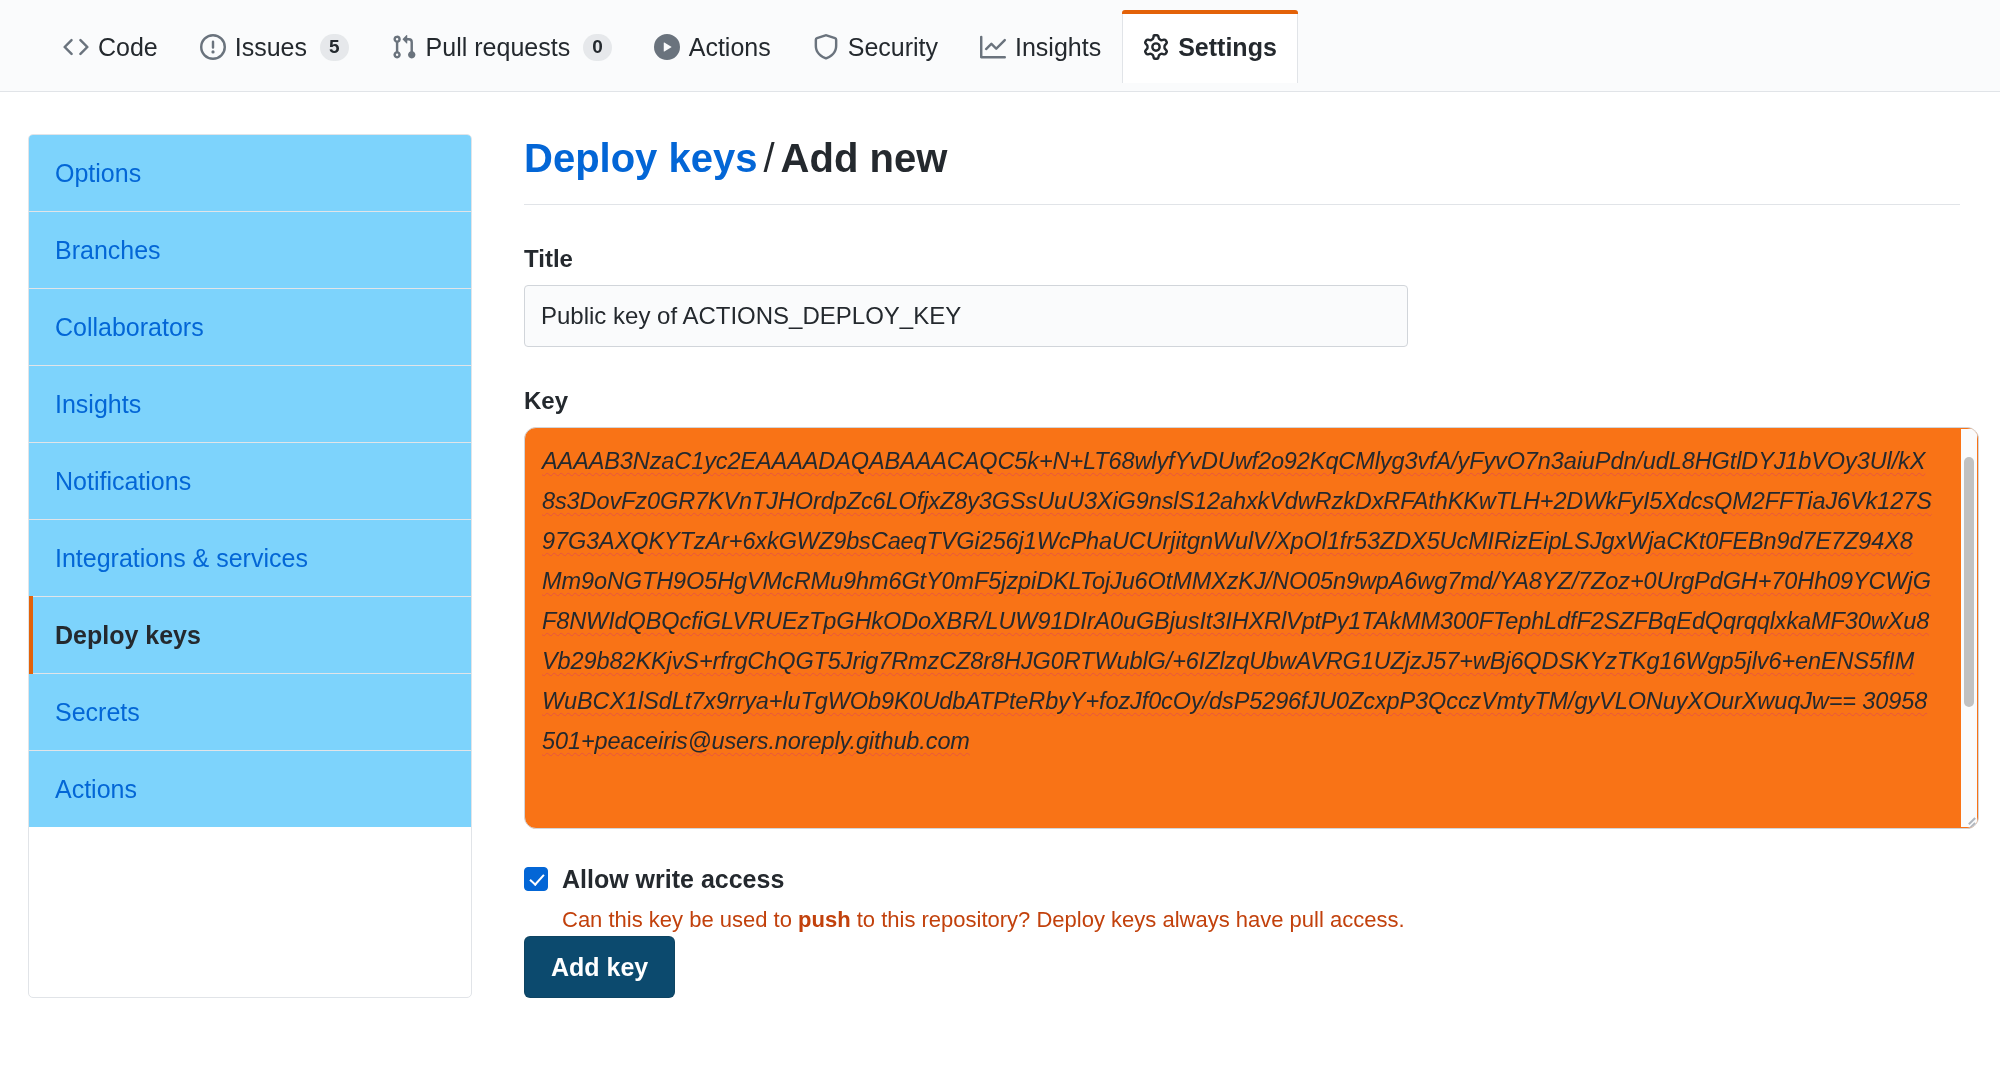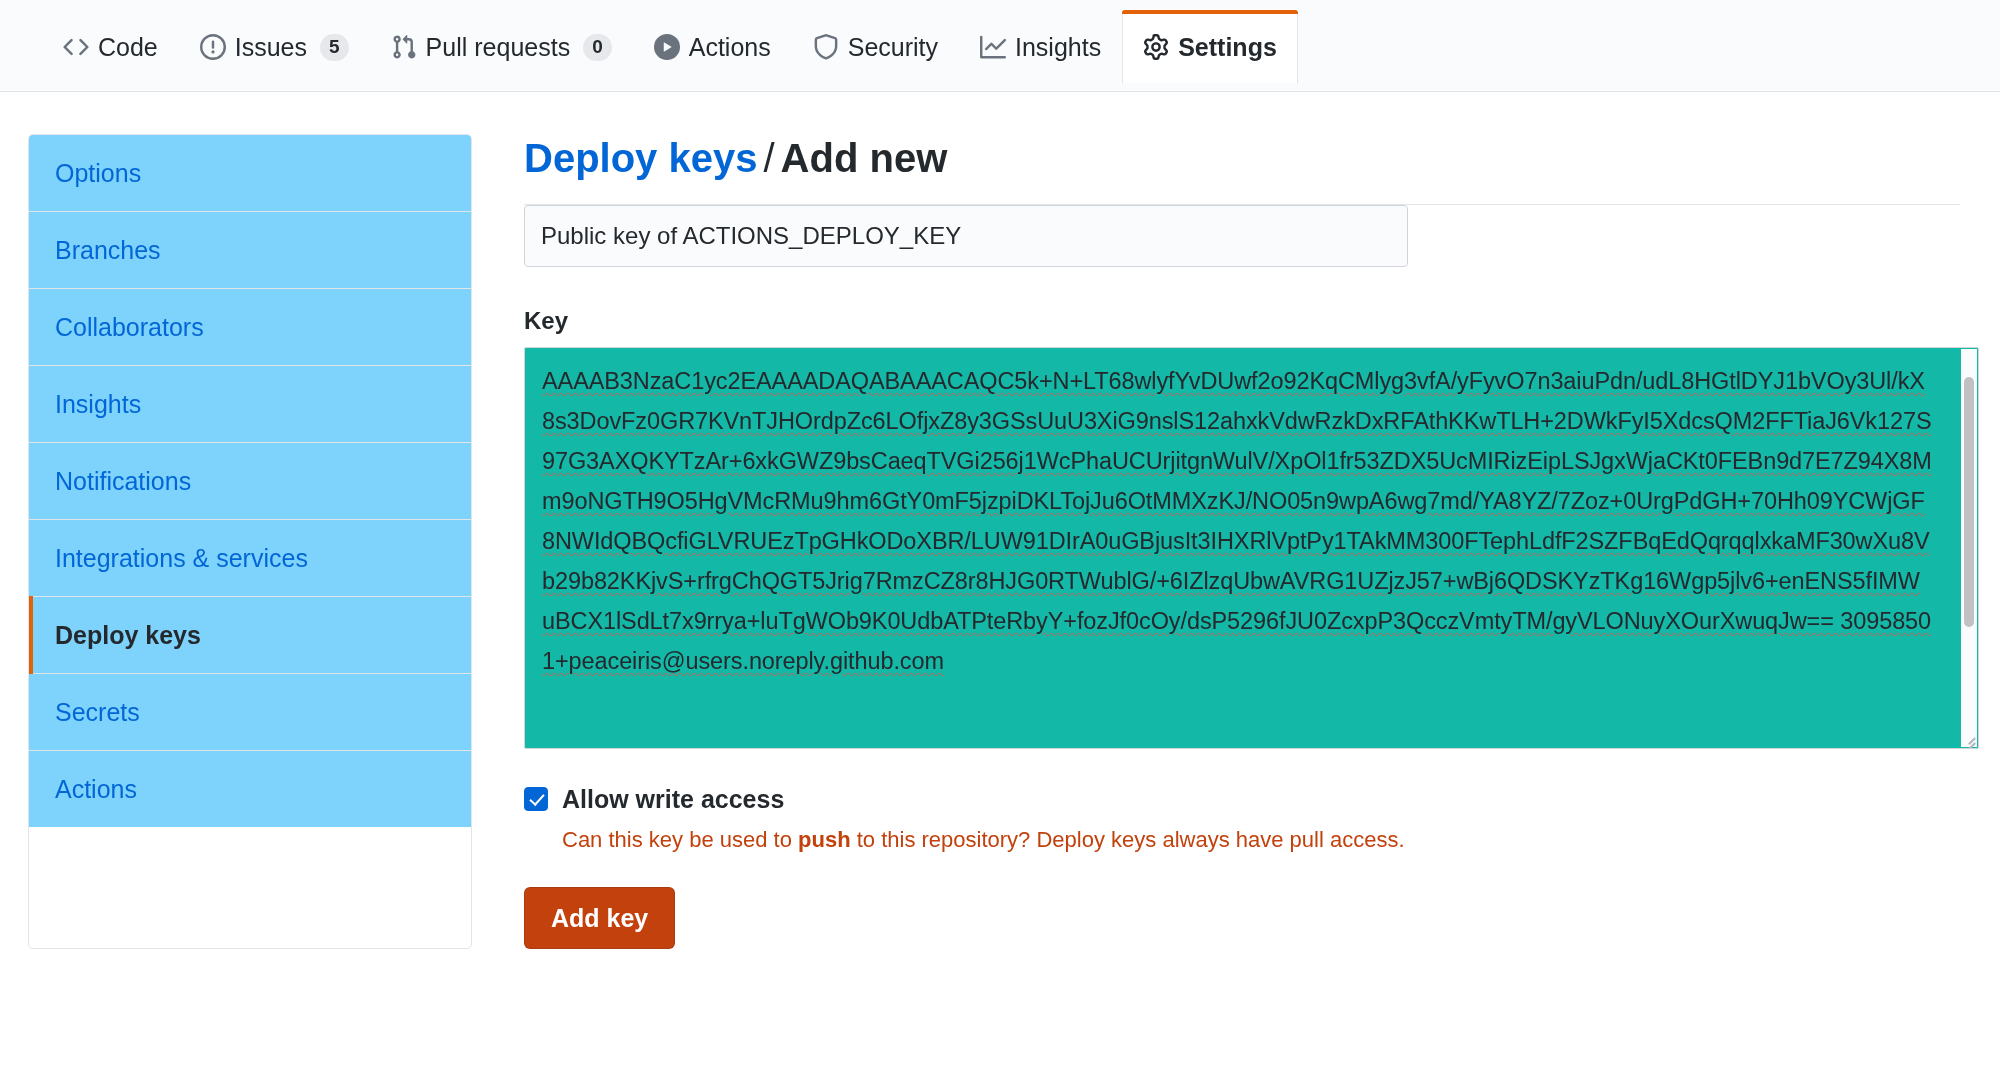--- a/index.html
+++ b/index.html
@@ -163,24 +163,25 @@
     background: #fafbfc;
     border: 1px solid #d1d5da;
     border-radius: 4px;
     outline: none;
   }
 
   .key-box {
     position: relative;
     width: 1455px;
     height: 402px;
-    background: #14b8a6;
+    background: #f97316;
     border: 1px solid #d1d5da;
-    border-radius: 2px;
+    border-radius: 12px;
     overflow: hidden;
+    font-style: italic;
   }
   .key-text {
     margin: 0;
     padding: 13px 17px 13px 17px;
     width: 1424px;
     height: 100%;
     font-family: "Liberation Sans", sans-serif;
     font-size: 23.5px;
     line-height: 40px;
     color: #24292e;
@@ -273,31 +274,30 @@
   }
   .cb-note {
     margin: 7px 0 0 38px;
     font-size: 22px;
     line-height: 32px;
     color: #c2410c;
   }
   .cb-note b { font-weight: 700; }
 
   .btn-primary {
-    margin-top: 31px;
     margin-left: 0;
     display: inline-block;
     padding: 0 26px;
     height: 62px;
     line-height: 60px;
     font-size: 25px;
     font-weight: 600;
     font-family: "Liberation Sans", sans-serif;
     color: #ffffff;
-    background: #c2410c;
+    background: #0c4a6e;
     border: 1px solid rgba(27,31,35,0.15);
     border-radius: 6px;
     cursor: pointer;
   }
 </style>
 </head>
 <body>
 
 <nav class="repo-nav">
 
@@ -399,20 +399,21 @@
       <span>Actions</span>
     </div>
   </aside>
 
   <main class="content">
 
     <h1 class="page-title">
       <span class="crumb-link">Deploy keys</span><span class="crumb-sep">/</span><span class="crumb-current">Add new</span>
     </h1>
 
+    <div class="field-label">Title</div>
     <input class="title-input" type="text" value="Public key of ACTIONS_DEPLOY_KEY" style="">
 
     <div class="field-label">Key</div>
 
     <div class="key-box">
       <div class="key-text" contenteditable="false" style="">AAAAB3NzaC1yc2EAAAADAQABAAACAQC5k+N+LT68wlyfYvDUwf2o92KqCMlyg3vfA/yFyvO7n3aiuPdn/udL8HGtlDYJ1bVOy3Ul/kX8s3DovFz0GR7KVnTJHOrdpZc6LOfjxZ8y3GSsUuU3XiG9nslS12ahxkVdwRzkDxRFAthKKwTLH+2DWkFyI5XdcsQM2FFTiaJ6Vk127S97G3AXQKYTzAr+6xkGWZ9bsCaeqTVGi256j1WcPhaUCUrjitgnWulV/XpOl1fr53ZDX5UcMIRizEipLSJgxWjaCKt0FEBn9d7E7Z94X8Mm9oNGTH9O5HgVMcRMu9hm6GtY0mF5jzpiDKLTojJu6OtMMXzKJ/NO05n9wpA6wg7md/YA8YZ/7Zoz+0UrgPdGH+70Hh09YCWjGF8NWIdQBQcfiGLVRUEzTpGHkODoXBR/LUW91DIrA0uGBjusIt3IHXRlVptPy1TAkMM300FTephLdfF2SZFBqEdQqrqqlxkaMF30wXu8Vb29b82KKjvS+rfrgChQGT5Jrig7RmzCZ8r8HJG0RTWublG/+6IZlzqUbwAVRG1UZjzJ57+wBj6QDSKYzTKg16Wgp5jlv6+enENS5fIMWuBCX1lSdLt7x9rrya+luTgWOb9K0UdbATPteRbyY+fozJf0cOy/dsP5296fJU0ZcxpP3QcczVmtyTM/gyVLONuyXOurXwuqJw== 30958501+peaceiris@users.noreply.github.com</div>
       <div class="key-scrollbar">
         <div class="thumb"></div>
       </div>
       <div class="resize-grip">

